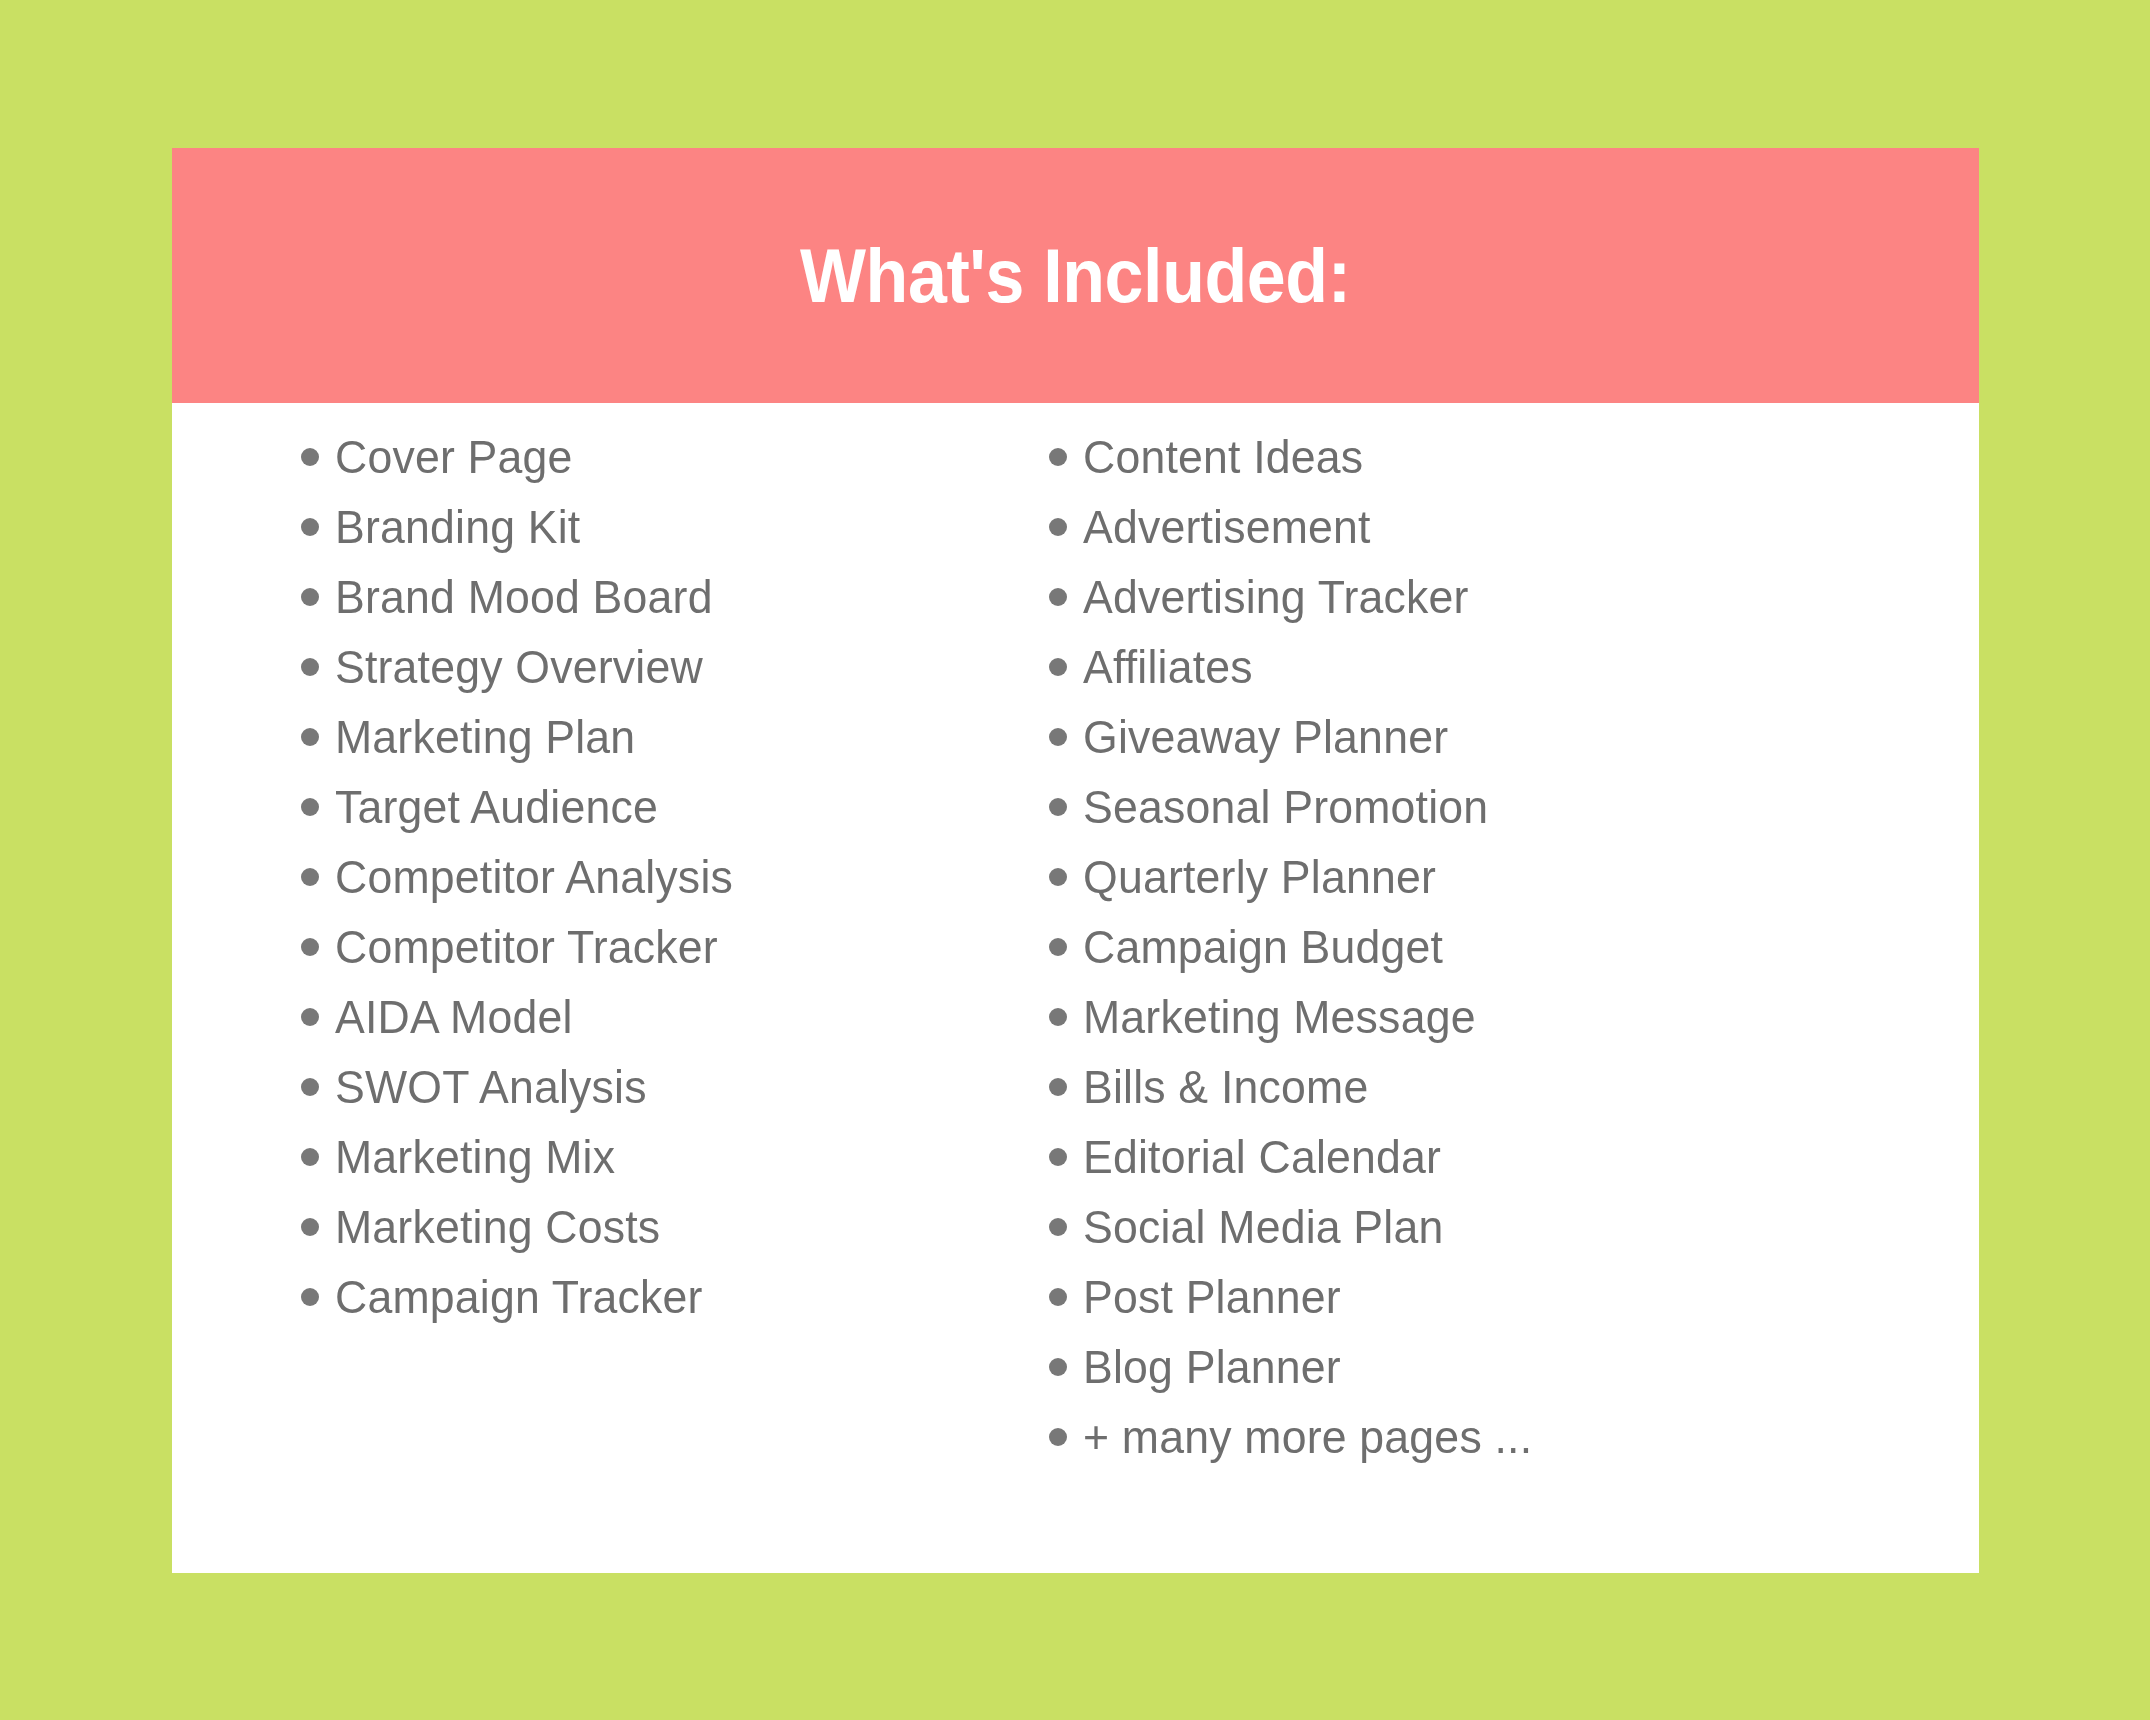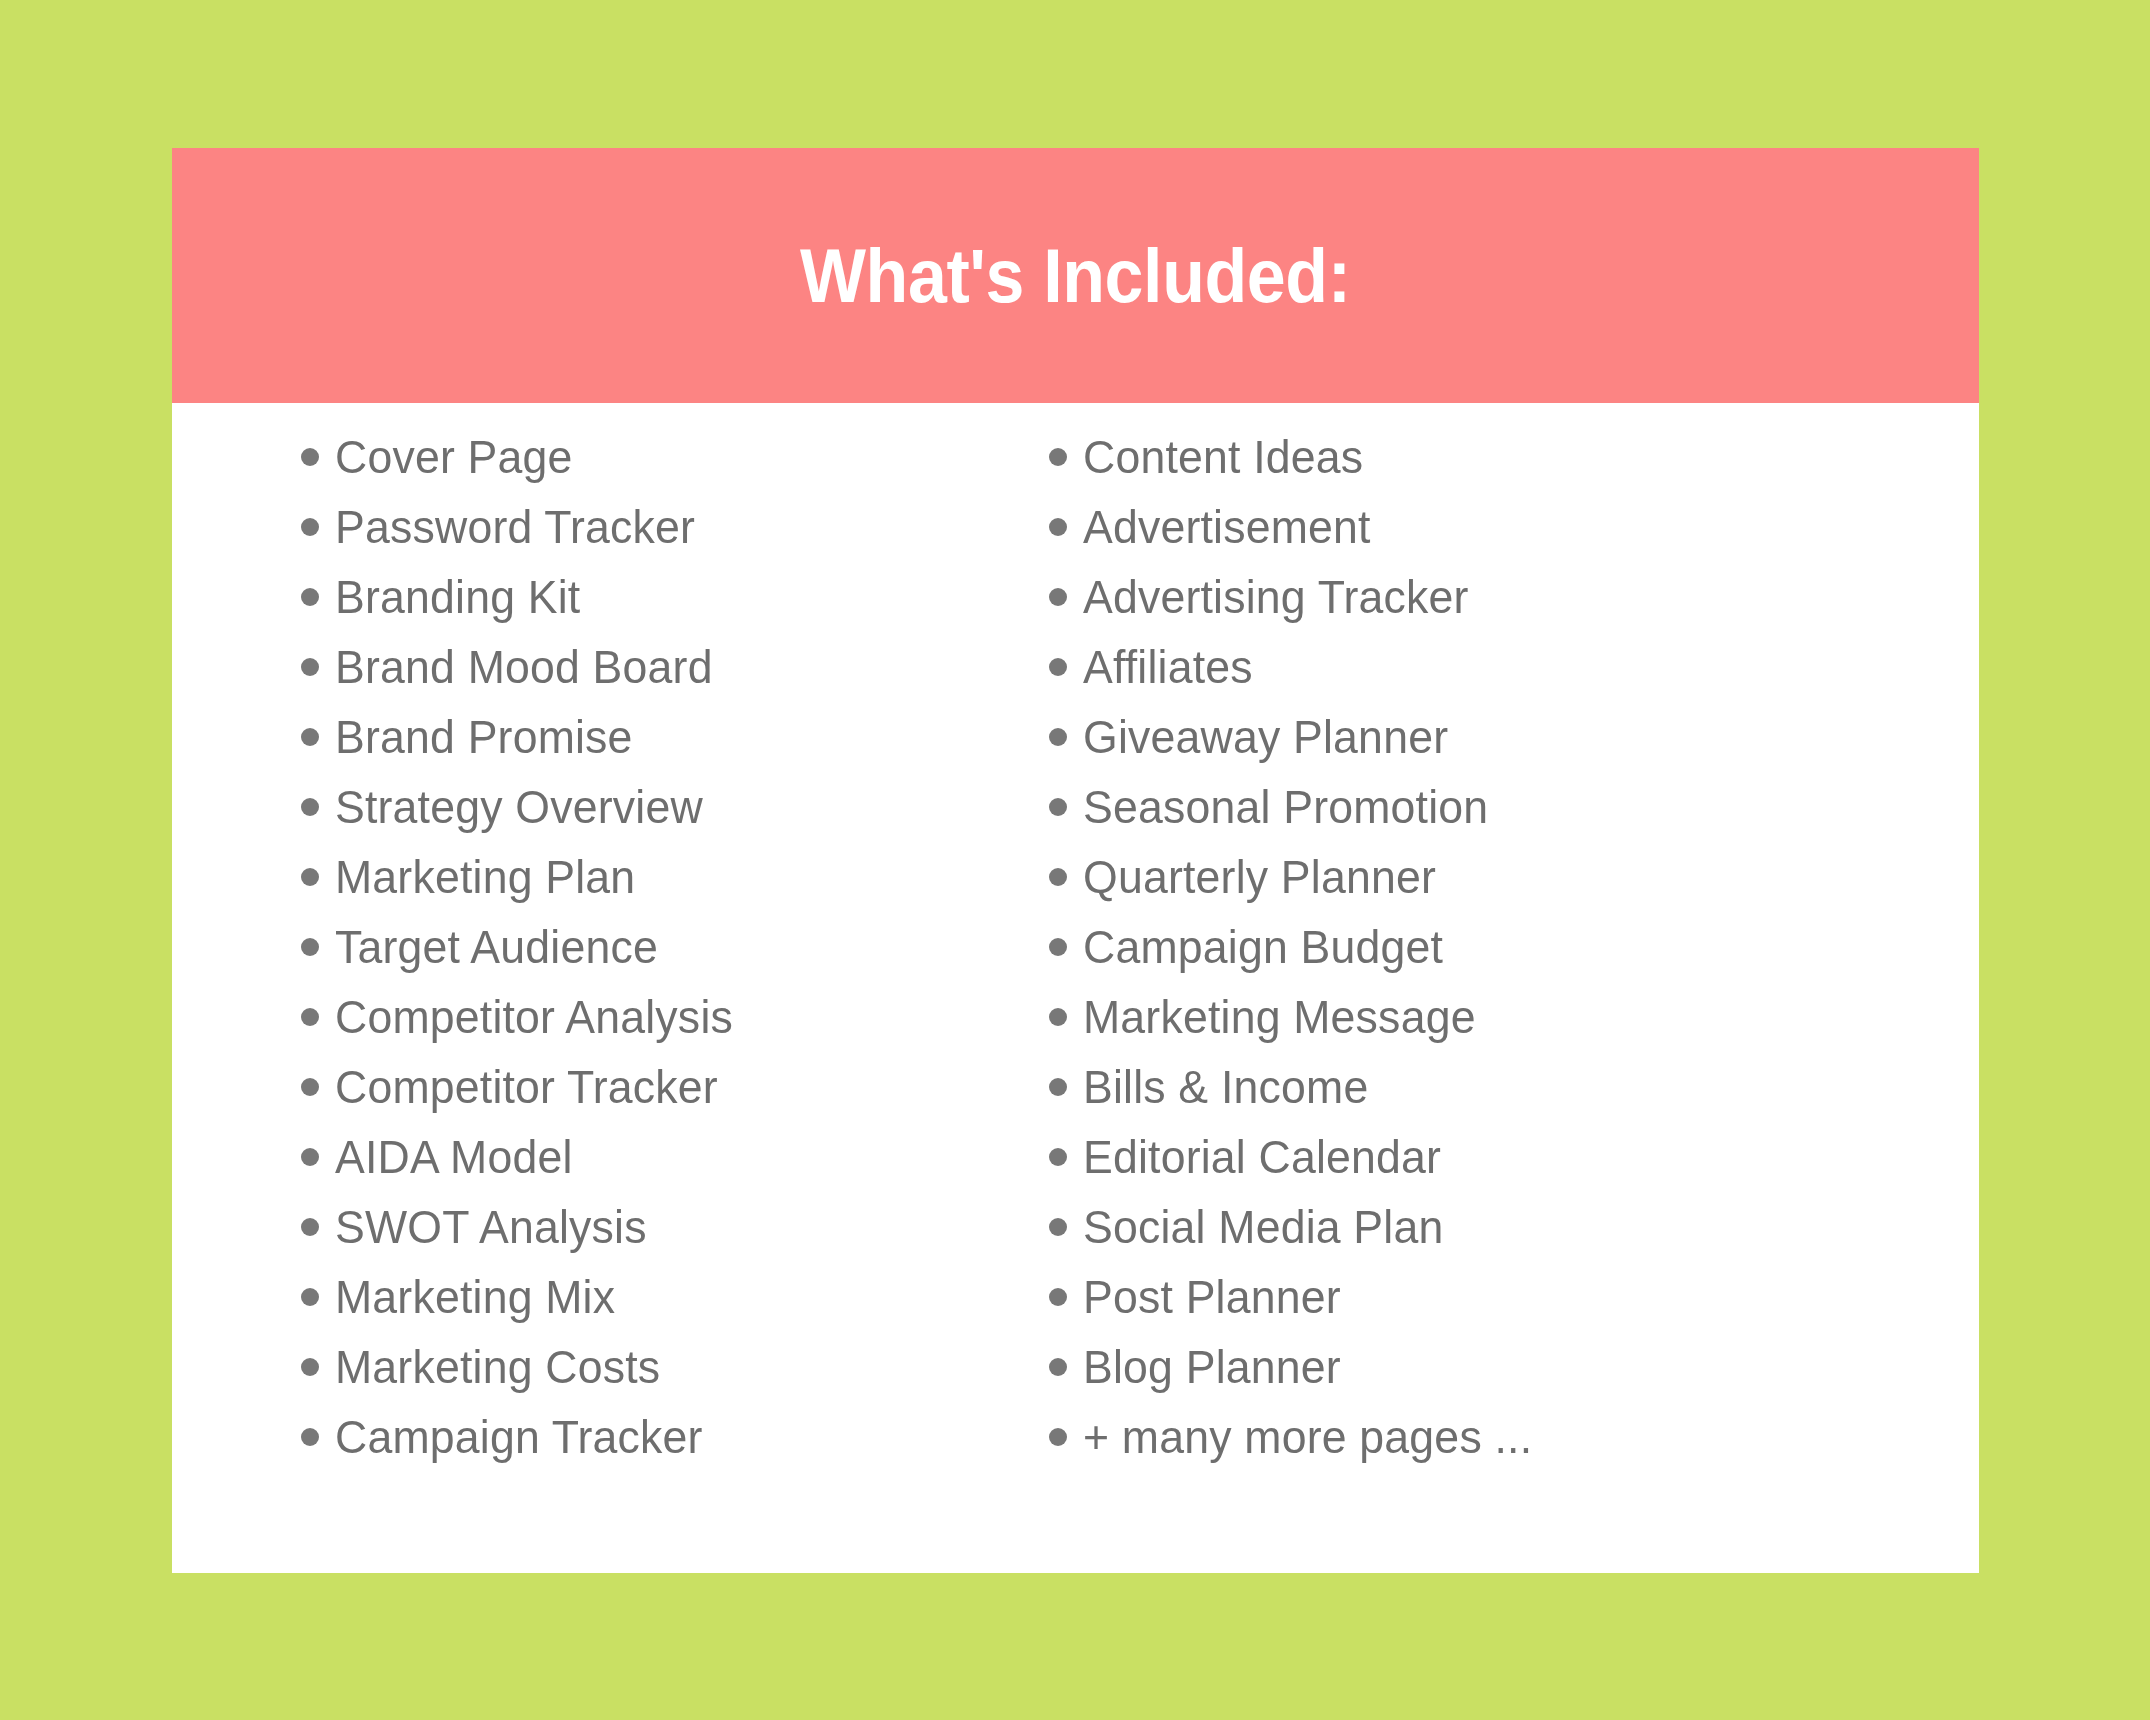--- a/index.html
+++ b/index.html
@@ -137,33 +137,25 @@
     <div class="card-body">
 
       <div class="list-col left">
         <ul class="item-list">
           <li class="list-item">
             <span class="bullet-dot"></span>
             <span class="item-label">Cover Page</span>
           </li>
           <li class="list-item">
             <span class="bullet-dot"></span>
-            <span class="item-label">Password Tracker</span>
-          </li>
-          <li class="list-item">
-            <span class="bullet-dot"></span>
             <span class="item-label">Branding Kit</span>
           </li>
           <li class="list-item">
             <span class="bullet-dot"></span>
             <span class="item-label">Brand Mood Board</span>
-          </li>
-          <li class="list-item">
-            <span class="bullet-dot"></span>
-            <span class="item-label">Brand Promise</span>
           </li>
           <li class="list-item">
             <span class="bullet-dot"></span>
             <span class="item-label">Strategy Overview</span>
           </li>
           <li class="list-item">
             <span class="bullet-dot"></span>
             <span class="item-label">Marketing Plan</span>
           </li>
           <li class="list-item">

